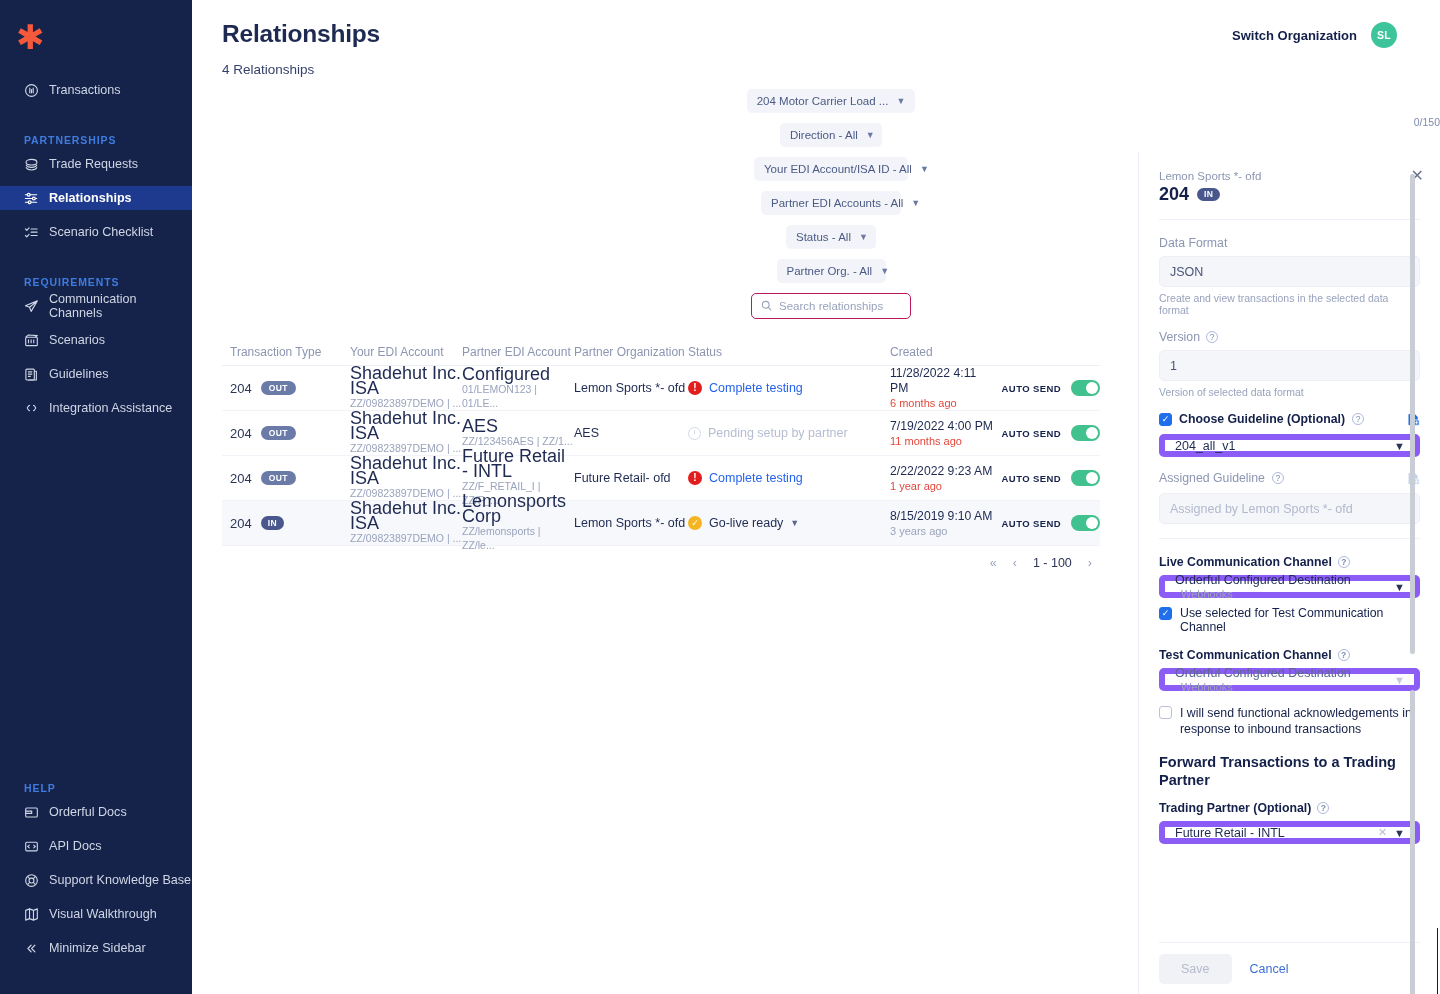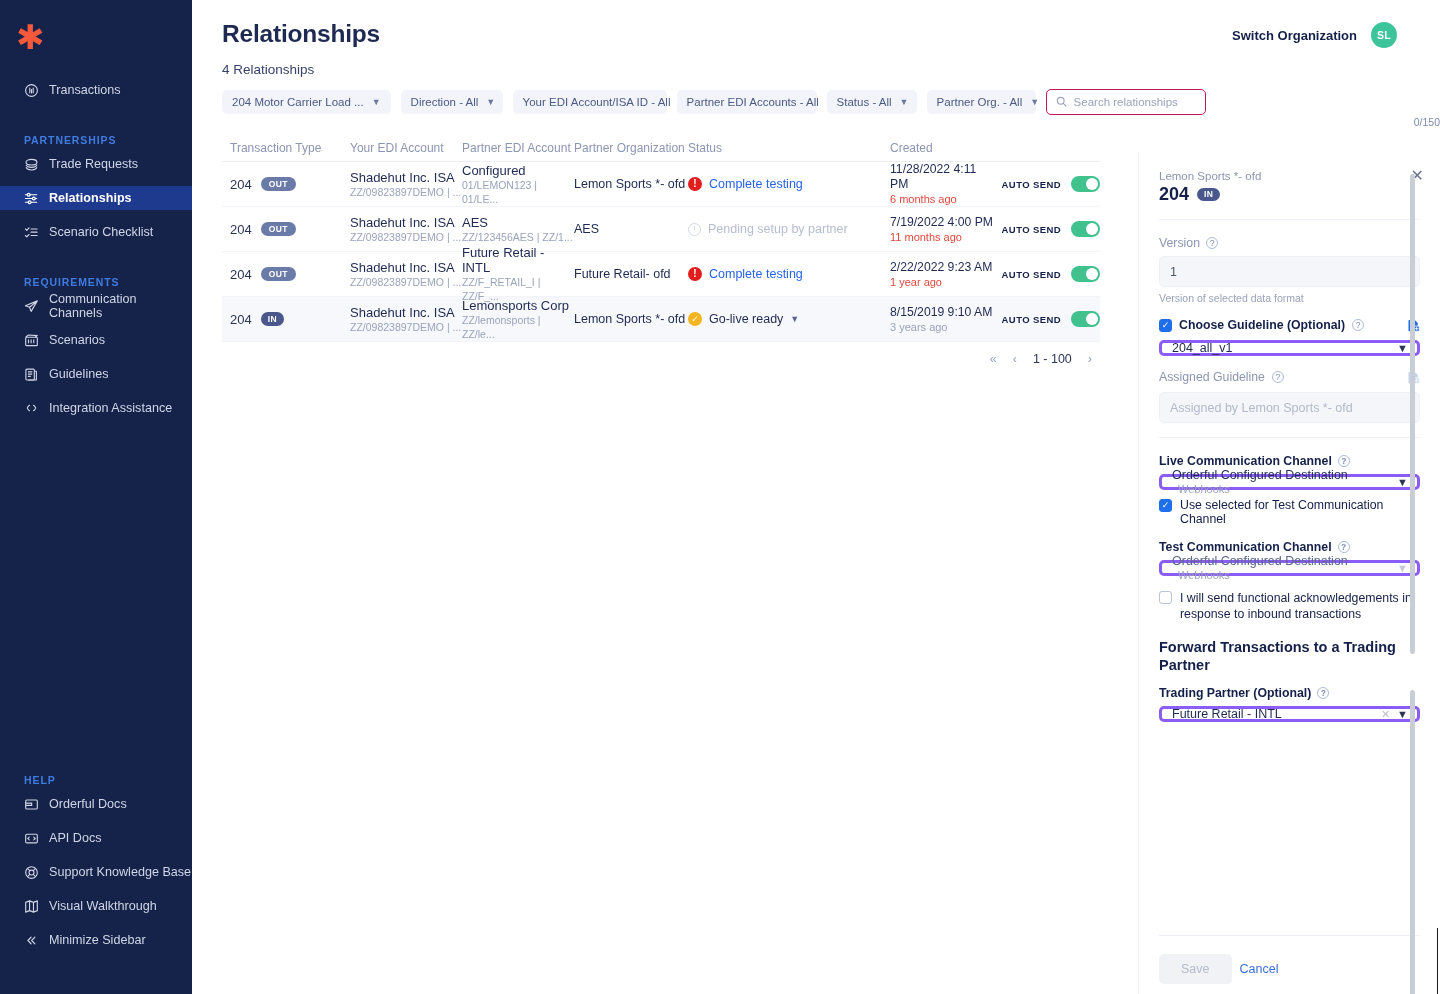--- a/index.html
+++ b/index.html
@@ -33,21 +33,21 @@
   .nav-item {
     display: flex; align-items: center; gap: 10px;
     height: 24px; padding-left: 24px; margin-bottom: 10px;
     font-size: 12.6px; color: #cfd6e6; cursor: pointer;
     position: relative;
   }
   .nav-item.active { background: #1e3a8f; font-weight: 700; color: #ffffff; }
   .nav-item .ico { width: 15px; height: 15px; flex: 0 0 15px; display: block; }
   .nav-item .ico svg { display: block; }
   .nav-top { margin-top: 14px; }
-  .help-block { margin-top: auto; padding-bottom: 32px; }
+  .help-block { margin-top: auto; padding-bottom: 24px; }
   .nav-item.minimize { color: #cfd6e6; }
 
   
   .main {
     flex: 1 1 auto; height: 994px; position: relative;
     background: #fff; overflow: hidden;
   }
   .topbar {
     height: 66px; display: flex; align-items: flex-start;
     padding: 20px 0 0 0; position: relative;
@@ -67,21 +67,21 @@
     display: flex; align-items: center; justify-content: center;
     letter-spacing: .3px; cursor: pointer;
   }
 
   .count-row {
     font-size: 13.5px; color: #37426b; padding-left: 30px; margin-top: -4px;
   }
 
   .filters {
     display: flex; align-items: center; gap: 10px;
-    padding-left: 30px; margin-top: 12px; position: relative;
+    padding-left: 30px; margin-top: 12px; position: relative; flex-direction: column;
   }
   .chip {
     background: #f2f4f9; border-radius: 5px; height: 24px;
     display: flex; align-items: center; gap: 8px;
     padding: 0 10px; font-size: 11.5px; color: #4b5a85;
     cursor: pointer; white-space: nowrap;
   }
   .chip .cv { font-size: 9px; color: #6b7aa3; }
   .search-box {
     width: 160px; height: 26px; border: 1px solid #be185d; border-radius: 5px;
@@ -113,21 +113,21 @@
   }
   .trow.sel { background: #f7f8fb; }
   .tt { display: flex; align-items: center; gap: 9px; padding-left: 8px; }
   .tt .num { font-size: 13px; color: #2b3557; }
   .pill {
     background: #6a7ba8; color: #fff; border-radius: 9px;
     font-size: 8.5px; font-weight: 700; letter-spacing: .4px;
     padding: 2.5px 8px; line-height: 1;
   }
   .pill.in { background: #49578c; padding: 2.5px 7px;}
-  .two-line .l1 { font-size: 13px; color: #1e2a52; line-height: 15px; }
+  .two-line .l1 { font-size: 18px; color: #1e2a52; line-height: 15px; }
   .two-line .l2 { font-size: 10.5px; color: #9aa3bd; line-height: 14px; }
   .status-cell { display: flex; align-items: center; gap: 7px; font-size: 12.5px; }
   .st-link { color: #2563eb; cursor: pointer; }
   .st-muted { color: #b6bdd0; }
   .ic-err {
     width: 14px; height: 14px; border-radius: 50%; background: #e11d1d;
     color: #fff; font-size: 10px; font-weight: 700; line-height: 14px;
     text-align: center; flex: 0 0 14px;
   }
   .ic-clock {
@@ -210,37 +210,37 @@
     color: #fff; font-size: 9px; line-height: 11px; text-align: center;
   }
   .cb-label { font-size: 12.3px; color: #14204a; font-weight: 700; }
   .cb-label.norm { font-weight: 400; }
   .guideline-head {
     display: flex; align-items: center; gap: 7px; margin-bottom: 8px;
     position: relative;
   }
   .doc-ic { position: absolute; right: 0; top: 0; cursor: pointer; }
   .select {
-    height: 16px; border: 3px solid #8b5cf6; border-radius: 5px;
+    height: 23px; border: 6px solid #8b5cf6; border-radius: 5px;
     display: flex; align-items: center; justify-content: space-between;
     padding: 0 9px 0 10px; font-size: 12.5px; color: #1e2a52; background: #fff;
     cursor: pointer;
   }
   .select .secondary { color: #9aa3bd; font-size: 11px; margin-left: 6px; }
   .select .chev { color: #2b3557; font-size: 11px; }
   .select.disabled { color: #5a6party; }
   .select.disabled .chev { color: #c4cad9; }
   .sec-title {
     font-size: 14.5px; font-weight: 700; color: #14204a;
     line-height: 18px; margin: 16px 0 12px 0;
   }
   .p-actions {
     position: absolute; left: 0; right: 0; bottom: 10px;
-    border-top: 1px solid #edf0f6; padding-top: 18px;
-    display: flex; align-items: center; gap: 8px;
+    border-top: 1px solid #edf0f6; padding-top: 11px;
+    display: flex; align-items: center; gap: 18px;
   }
   .btn-save {
     background: #f1f2f6; color: #b4bbcc; border: none; border-radius: 5px;
     font-size: 12.5px; padding: 8px 22px; cursor: not-allowed;
     font-family: inherit;
   }
   .btn-cancel {
     background: none; border: none; color: #3c6fd6; font-size: 12.5px;
     cursor: pointer; font-family: inherit;
   }
@@ -607,20 +607,25 @@
         <div class="panel-close">✕</div>
 
         <div class="p-sub">Lemon Sports *- ofd</div>
         <div class="p-title-row">
           <span class="p-title">204</span>
           <span class="pill in">IN</span>
         </div>
 
         <div class="p-divider"></div>
 
+        <div class="fld-group">
+          <div class="fld-label">Data Format</div>
+          <div class="input-ro">JSON</div>
+          <div class="fld-hint">Create and view transactions in the selected data format</div>
+        </div>
 
         <div class="fld-group">
           <div class="fld-label">
             <span>Version</span>
             <span class="help-q">?</span>
           </div>
           <div class="input-ro">1</div>
           <div class="fld-hint">Version of selected data format</div>
         </div>
 

